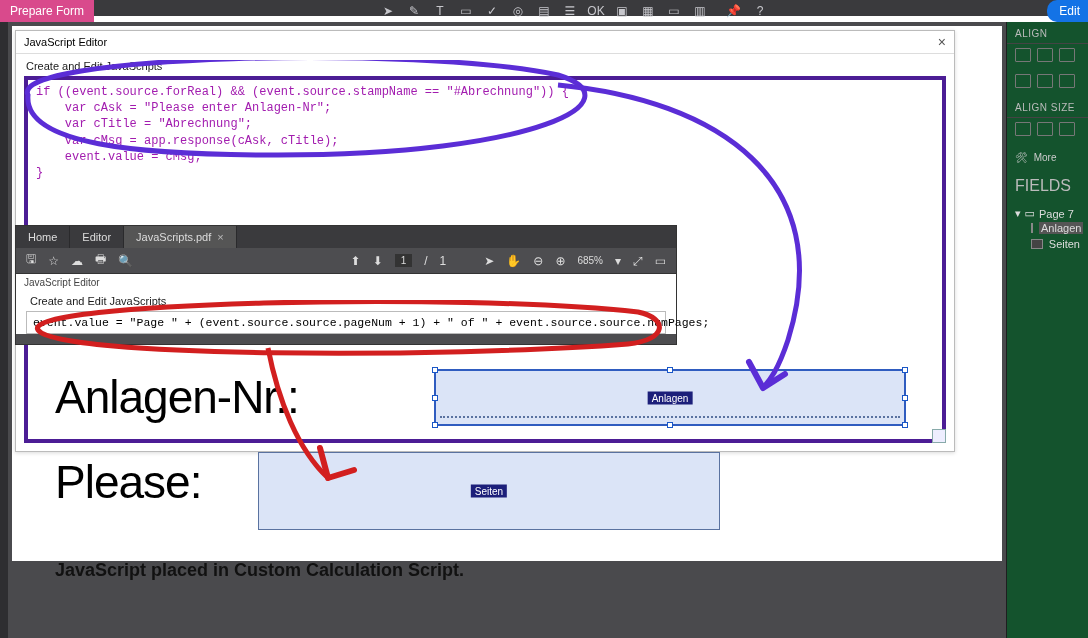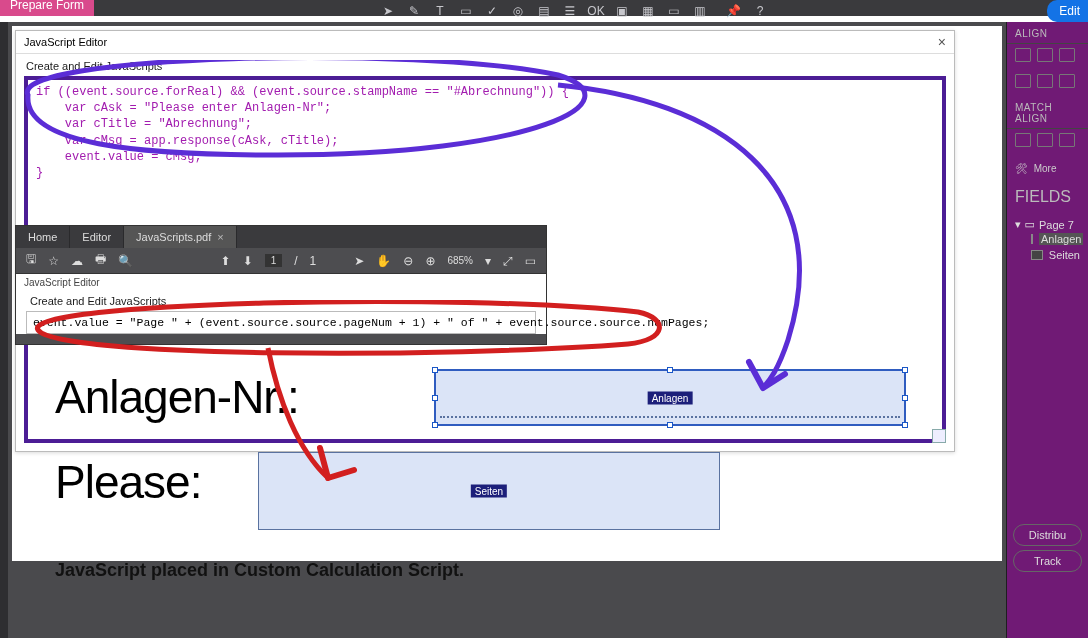--- a/index.html
+++ b/index.html
@@ -1,27 +1,27 @@
 <!DOCTYPE html>
 <html><head>
 <meta charset="utf-8">
 <style>
   * { box-sizing: border-box; margin: 0; padding: 0; }
   body { font-family: Arial, sans-serif; font-size: 12px; background: #fff; width: 1088px; height: 638px; position: relative; overflow: hidden; }
 
   
-  .topbar { position: absolute; top:0; left:0; right:0; height:16px; background:#3a3a3d; display:flex; align-items:flex-end; color:#fff; }
+  .topbar { position: absolute; top:0; left:0; right:0; height:16px; background:#3a3a3d; display:flex; align-items:flex-start; color:#fff; }
   .topbar .mode-label { background:#d94a8c; padding:4px 10px; font-size:12px; }
   .topbar .tool-icons { position:absolute; left:380px; top:0; height:22px; display:flex; align-items:center; gap:10px; color:#c7c7cc; }
   .topbar .tool-icons span { width:16px; height:16px; display:flex; align-items:center; justify-content:center; font-size:12px; }
   .topbar .pin { color:#3b8cff; margin-left:8px; }
   .topbar .preview-btn { position:absolute; right:0; top:0; height:22px; background:#1473e6; color:#fff; padding:4px 8px 4px 12px; border-radius:10px 0 0 10px; font-size:12px; }
 
   
-  .rightpanel { position:absolute; top:22px; right:0; bottom:0; width:82px; background:#701a75; color:#d0d0d4; font-size:10px; border-left:1px solid #1e1e20;margin-left:7px; }
+  .rightpanel { position:absolute; top:22px; right:0; bottom:0; width:82px; background:#14532d; color:#d0d0d4; font-size:10px; border-left:1px solid #1e1e20;margin-left:7px; }
   .rp-section { padding:6px 6px 4px 8px; border-bottom:1px solid #444; font-size:10px; letter-spacing:.5px; color:#bbb; }
   .rp-icons { display:flex; gap:6px; padding:4px 8px 8px; }
   .rp-icons div { width:16px; height:14px; border:1px solid #777; border-radius:1px; }
   .rp-more { display:flex; align-items:center; gap:6px; padding:8px; color:#ccc; }
   .rp-fields { padding:6px 8px; font-size:16px; color:#bbb; }
   .rp-tree { padding:6px 8px; font-size:11px; }
   .rp-tree .page-row { display:flex; align-items:center; gap:4px; color:#ddd; }
   .rp-tree .field-row { display:flex; align-items:center; gap:6px; padding:2px 0 2px 16px; color:#ddd; }
   .rp-tree .field-icon { width:12px; height:10px; border:1px solid #888; background:#444; }
   .rp-tree .sel { background:#555; padding:0 2px; }
@@ -37,21 +37,21 @@
 
   
   .jswin1 { position:absolute; top:30px; left:15px; width:940px; background:#fff; border:1px solid #bbb; box-shadow:0 1px 4px rgba(0,0,0,.15); }
   .jswin-title { display:flex; align-items:center; justify-content:space-between; padding:3px 8px; font-size:11px; background:#fff; border-bottom:1px solid #ddd; }
   .jswin-title .xbtn { cursor:pointer; color:#555; font-size:14px; }
   .jswin-fieldset-label { font-size:11px; color:#1a1a1a; padding:6px 10px 2px; }
   .jswin-codebox { margin:2px 8px 8px; border:4px solid #4c1d95; padding:4px 8px 258px 8px; font-family:"Courier New",monospace; font-size:12px; line-height:1.35; white-space:pre; color:#a21caf; position:relative; }
   .jswin1 .scrollcorner { position:absolute; right:8px; bottom:8px; width:14px; height:14px; border:1px solid #8aa; background:#eef; }
 
   
-  .viewer { position:absolute; top:225px; left:15px; width:532px; background:#4d4d50; border:1px solid #333; }
+  .viewer { position:absolute; top:225px; left:15px; width:662px; background:#4d4d50; border:1px solid #333; }
   .viewer-tabs { height:22px; background:#3a3a3d; display:flex; align-items:stretch; color:#ddd; font-size:11px; }
   .viewer-tabs .tab { padding:4px 12px; display:flex; align-items:center; gap:6px; border-right:1px solid #2a2a2c; }
   .viewer-tabs .tab.active { background:#555; }
   .viewer-tabs .tab .tabx { color:#bbb; }
   .viewer-tb { height:26px; background:#4d4d50; display:flex; align-items:center; padding:0 10px; color:#ddd; gap:12px; font-size:12px; border-bottom:1px solid #333; }
   .viewer-tb .sep { flex:1; }
   .viewer-tb .pgbox { background:#333; padding:1px 6px; font-size:10px; }
   .viewer-tb .zoom { font-size:10px; }
 
   
@@ -116,21 +116,21 @@
   <div class="rp-icons">
     <div></div>
     <div></div>
     <div></div>
   </div>
   <div class="rp-icons">
     <div></div>
     <div></div>
     <div></div>
   </div>
-  <div class="rp-section">MATCH ALIGN</div>
+  <div class="rp-section">ALIGN SIZE</div>
   <div class="rp-icons">
     <div></div>
     <div></div>
     <div></div>
   </div>
   <div class="rp-more">
     <span>🛠</span>
     <span>More</span>
   </div>
   <div class="rp-fields">FIELDS</div>
@@ -141,24 +141,20 @@
       <span>Page 7</span>
     </div>
     <div class="field-row">
       <div class="field-icon"></div>
       <span class="sel">Anlagen</span>
     </div>
     <div class="field-row">
       <div class="field-icon"></div>
       <span>Seiten</span>
     </div>
-  </div>
-  <div class="rp-buttons">
-    <div class="rp-btn">Distribu</div>
-    <div class="rp-btn">Track</div>
   </div>
 </div>
 
 <div class="collapse-chevron">▸</div>
 
 <div class="canvas">
   <div class="page-white"></div>
 </div>
 
 <div class="jswin1">

